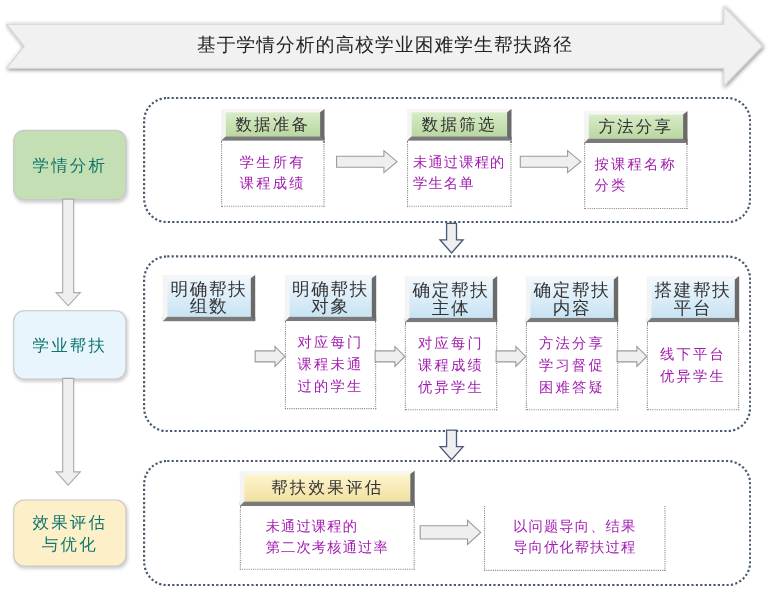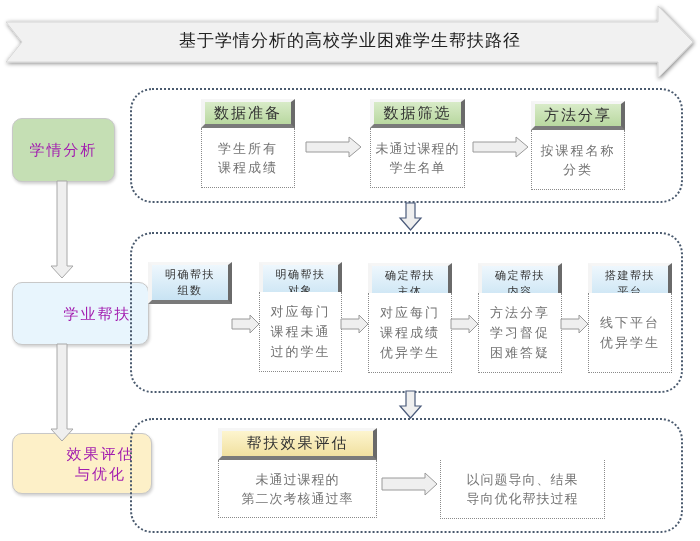--- a/index.html
+++ b/index.html
@@ -4,31 +4,31 @@
 <style>
   html, body { margin:0; padding:0; }
   body { width:700px; height:541px; background:#ffffff; position:relative; overflow:hidden;
          font-family: "DejaVu Serif", "Liberation Serif", serif; color:#333; }
   .abs { position:absolute; }
   #title-arrow { left:0; top:0; width:700px; height:82px; }
   .title-text { position:absolute; left:0; top:29px; width:700px; text-align:center;
                 font-size:17px; color:#222; letter-spacing:1px; }
   .phase { position:absolute; width:101px; border-radius:10px; border:1px solid #c8c8c8;
            box-shadow: 1px 2px 3px rgba(0,0,0,0.18); display:flex; align-items:center;
-           justify-content:center; text-align:center; font-size:15px; letter-spacing:2px; color:#a21caf; line-height:20px; }
+           justify-content:center; text-align:center; font-size:15px; letter-spacing:2px; color:#0f766e; line-height:20px; }
   .panel { position:absolute; border:2px dotted #4a5a6e; border-radius:22px; }
   .card { position:absolute; }
   .card-head { position:absolute; left:0; top:0; right:0; display:flex; align-items:center; justify-content:center;
                text-align:center; box-sizing:border-box; border-left:4px solid #f4f4f4; border-top:3px solid #f6f6f6;
                border-right:4px solid #6a6a6a; border-bottom:4px solid #7a7a7a; color:#333; }
   .card-body { position:absolute; left:0; right:0; bottom:0; border:1px dotted #8a8a8a; border-top:none;
-               background:#fff; display:flex; align-items:center; justify-content:center; text-align:center;
-               box-sizing:border-box; color:#737373; }
+               background:#fff; display:flex; align-items:center; justify-content:center; 
+               box-sizing:border-box; color:#a21caf; }
   .green .card-head { background:linear-gradient(#d8ebc8,#b9d8a0); font-size:15px; letter-spacing:2px; }
-  .blue .card-head { background:linear-gradient(#eef7fd,#c8e3f3); font-size:11px; line-height:16px; letter-spacing:1.5px;margin-top:12px; }
+  .blue .card-head { background:linear-gradient(#eef7fd,#c8e3f3); font-size:16px; line-height:16px; letter-spacing:1.5px; }
   .yellow .card-head { background:linear-gradient(#fdf5cf,#f1e0a0); font-size:15px; letter-spacing:2px; }
   .green .card-body { font-size:13px; line-height:19px; letter-spacing:2px; }
   .blue .card-body { font-size:13px; line-height:20px; letter-spacing:2px; }
   .yellow .card-body { font-size:13px; line-height:19px; letter-spacing:1px; }
   svg.arrow { position:absolute; overflow:visible; }
 </style>
 </head>
 <body>
 
 <svg id="title-arrow" class="abs" viewBox="0 0 700 82">
@@ -45,24 +45,24 @@
         </feMerge>
     </filter>
   </defs>
   <polygon points="6,22 658,22 658,6 693,42 658,78 658,62 6,62 22,42" fill="#f1f1f1" stroke="#d6d6d6" stroke-width="1" filter="url(#sh)"></polygon>
 </svg>
 <div class="title-text">基于学情分析的高校学业困难学生帮扶路径</div>
 
 <div class="phase" style="left:12px; top:118px; height:62px; background:#c5dfb4;">
   <span>学情分析</span>
 </div>
-<div class="phase" style="left:12px; top:282px; height:61px; background:#e8f5fd;padding-left:34px;">
+<div class="phase" style="left:12px; top:282px; height:61px; background:#e8f5fd;">
   <span>学业帮扶</span>
 </div>
-<div class="phase" style="left:12px; top:433px; height:59px; background:#fdf0c8; white-space:pre-line;padding-left:37px;">
+<div class="phase" style="left:12px; top:454px; height:59px; background:#fdf0c8; white-space:pre-line;">
   <span style="white-space:pre-line;">效果评估
 与优化</span>
 </div>
 
 <svg class="arrow" style="left:50px; top:181px;" width="24" height="98">
   <polygon points="7,0 17,0 17,85 23,85 12,97 1,85 7,85" fill="#efefef" stroke="#a8a8a8" stroke-width="1"></polygon>
 </svg>
 <svg class="arrow" style="left:50px; top:344px;" width="24" height="98">
   <polygon points="7,0 17,0 17,85 23,85 12,97 1,85 7,85" fill="#efefef" stroke="#a8a8a8" stroke-width="1"></polygon>
 </svg>

